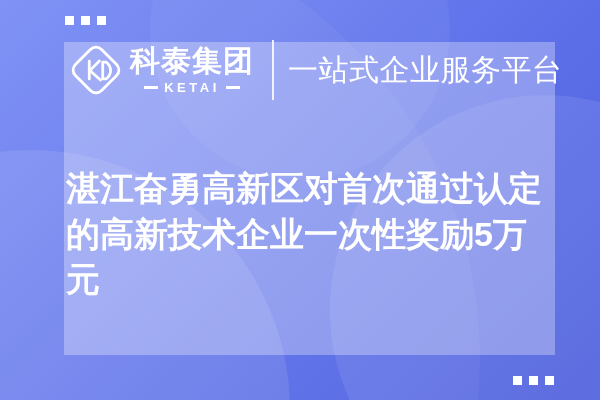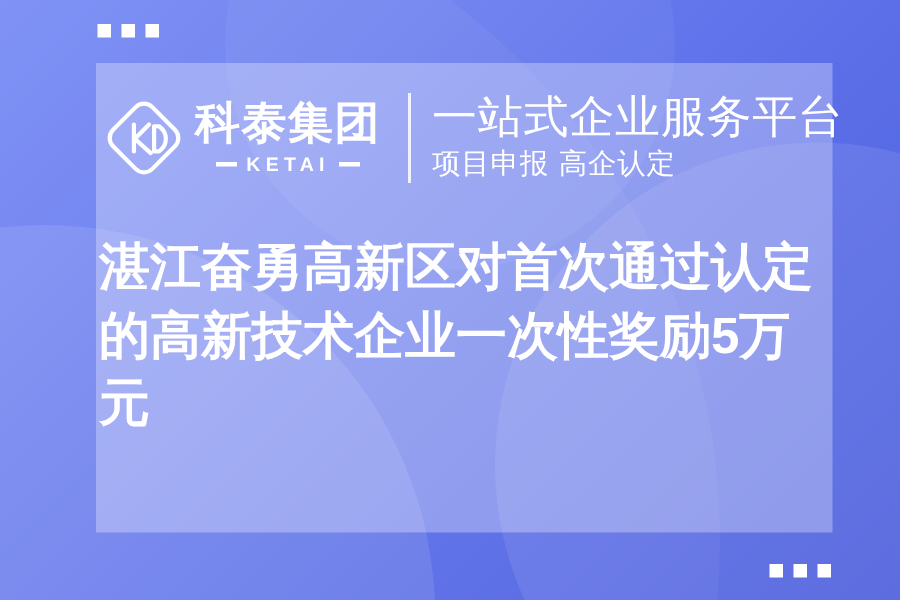--- a/index.html
+++ b/index.html
@@ -80,21 +80,21 @@
     top: 42px;
     width: 491px;
     height: 313px;
     background: rgba(255,255,255,0.30);
   }
 
   
   .header {
     position: absolute;
     left: 68px;
-    top: 59px;
+    top: 37px;
     display: flex;
     align-items: center;
     height: 66px;
   }
 
   .logo-mark {
     width: 56px;
     height: 56px;
     flex: 0 0 56px;
     display: block;
@@ -163,21 +163,21 @@
     margin-top: 4px;
     letter-spacing: 0.5px;
     white-space: nowrap;
     font-family: "DejaVu Serif", "Liberation Serif", serif;
   }
 
   
   .headline {
     position: absolute;
     left: 66px;
-    top: 156px;
+    top: 166px;
     width: 484px;
     color: #ffffff;
     font-size: 34px;
     font-weight: 700;
     line-height: 1.34;
     letter-spacing: 0px;
     word-break: break-all;
   }
 </style>
 </head>
@@ -224,19 +224,18 @@
         <span class="bar"></span>
         <span class="logo-en">KETAI</span>
         <span class="bar"></span>
       </div>
     </div>
 
     <div class="divider"></div>
 
     <div class="slogan">
       <div class="slogan-main">一站式企业服务平台</div>
-      <div class="slogan-sub">项目申报 高企认定</div>
     </div>
   </div>
 
   <div class="headline">湛江奋勇高新区对首次通过认定的高新技术企业一次性奖励5万元</div>
 
 </div>
 
 </body></html>

